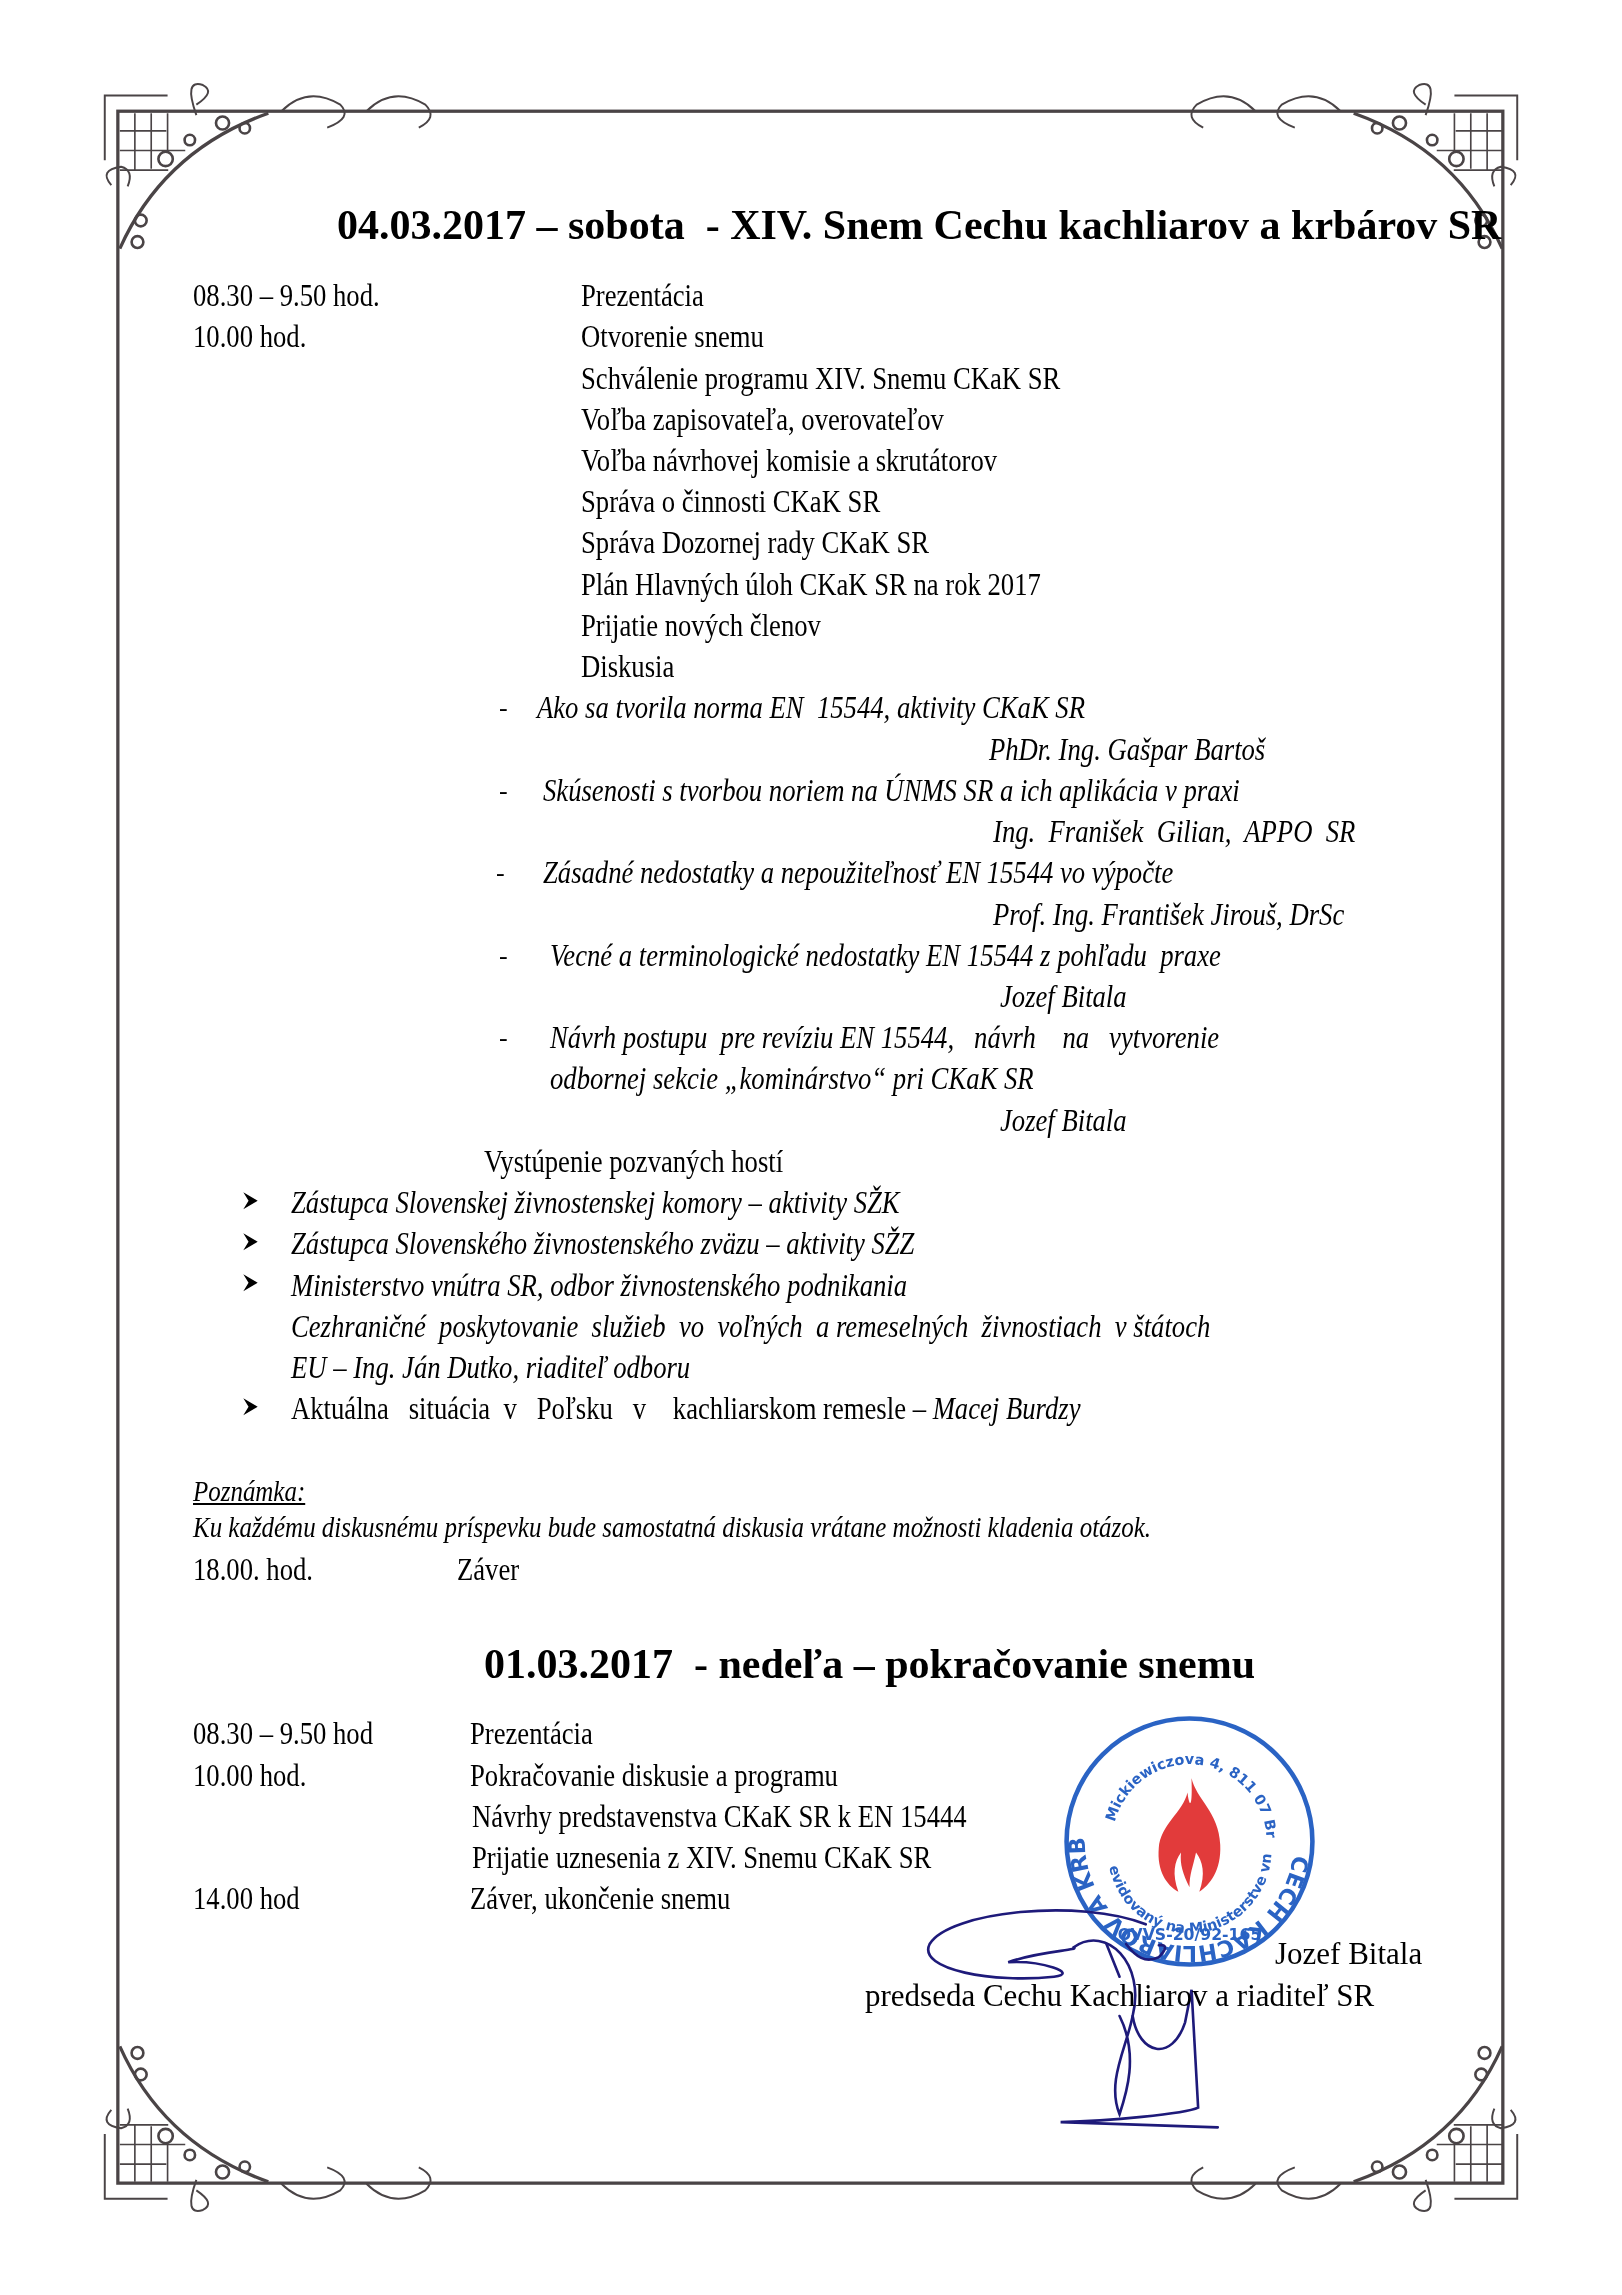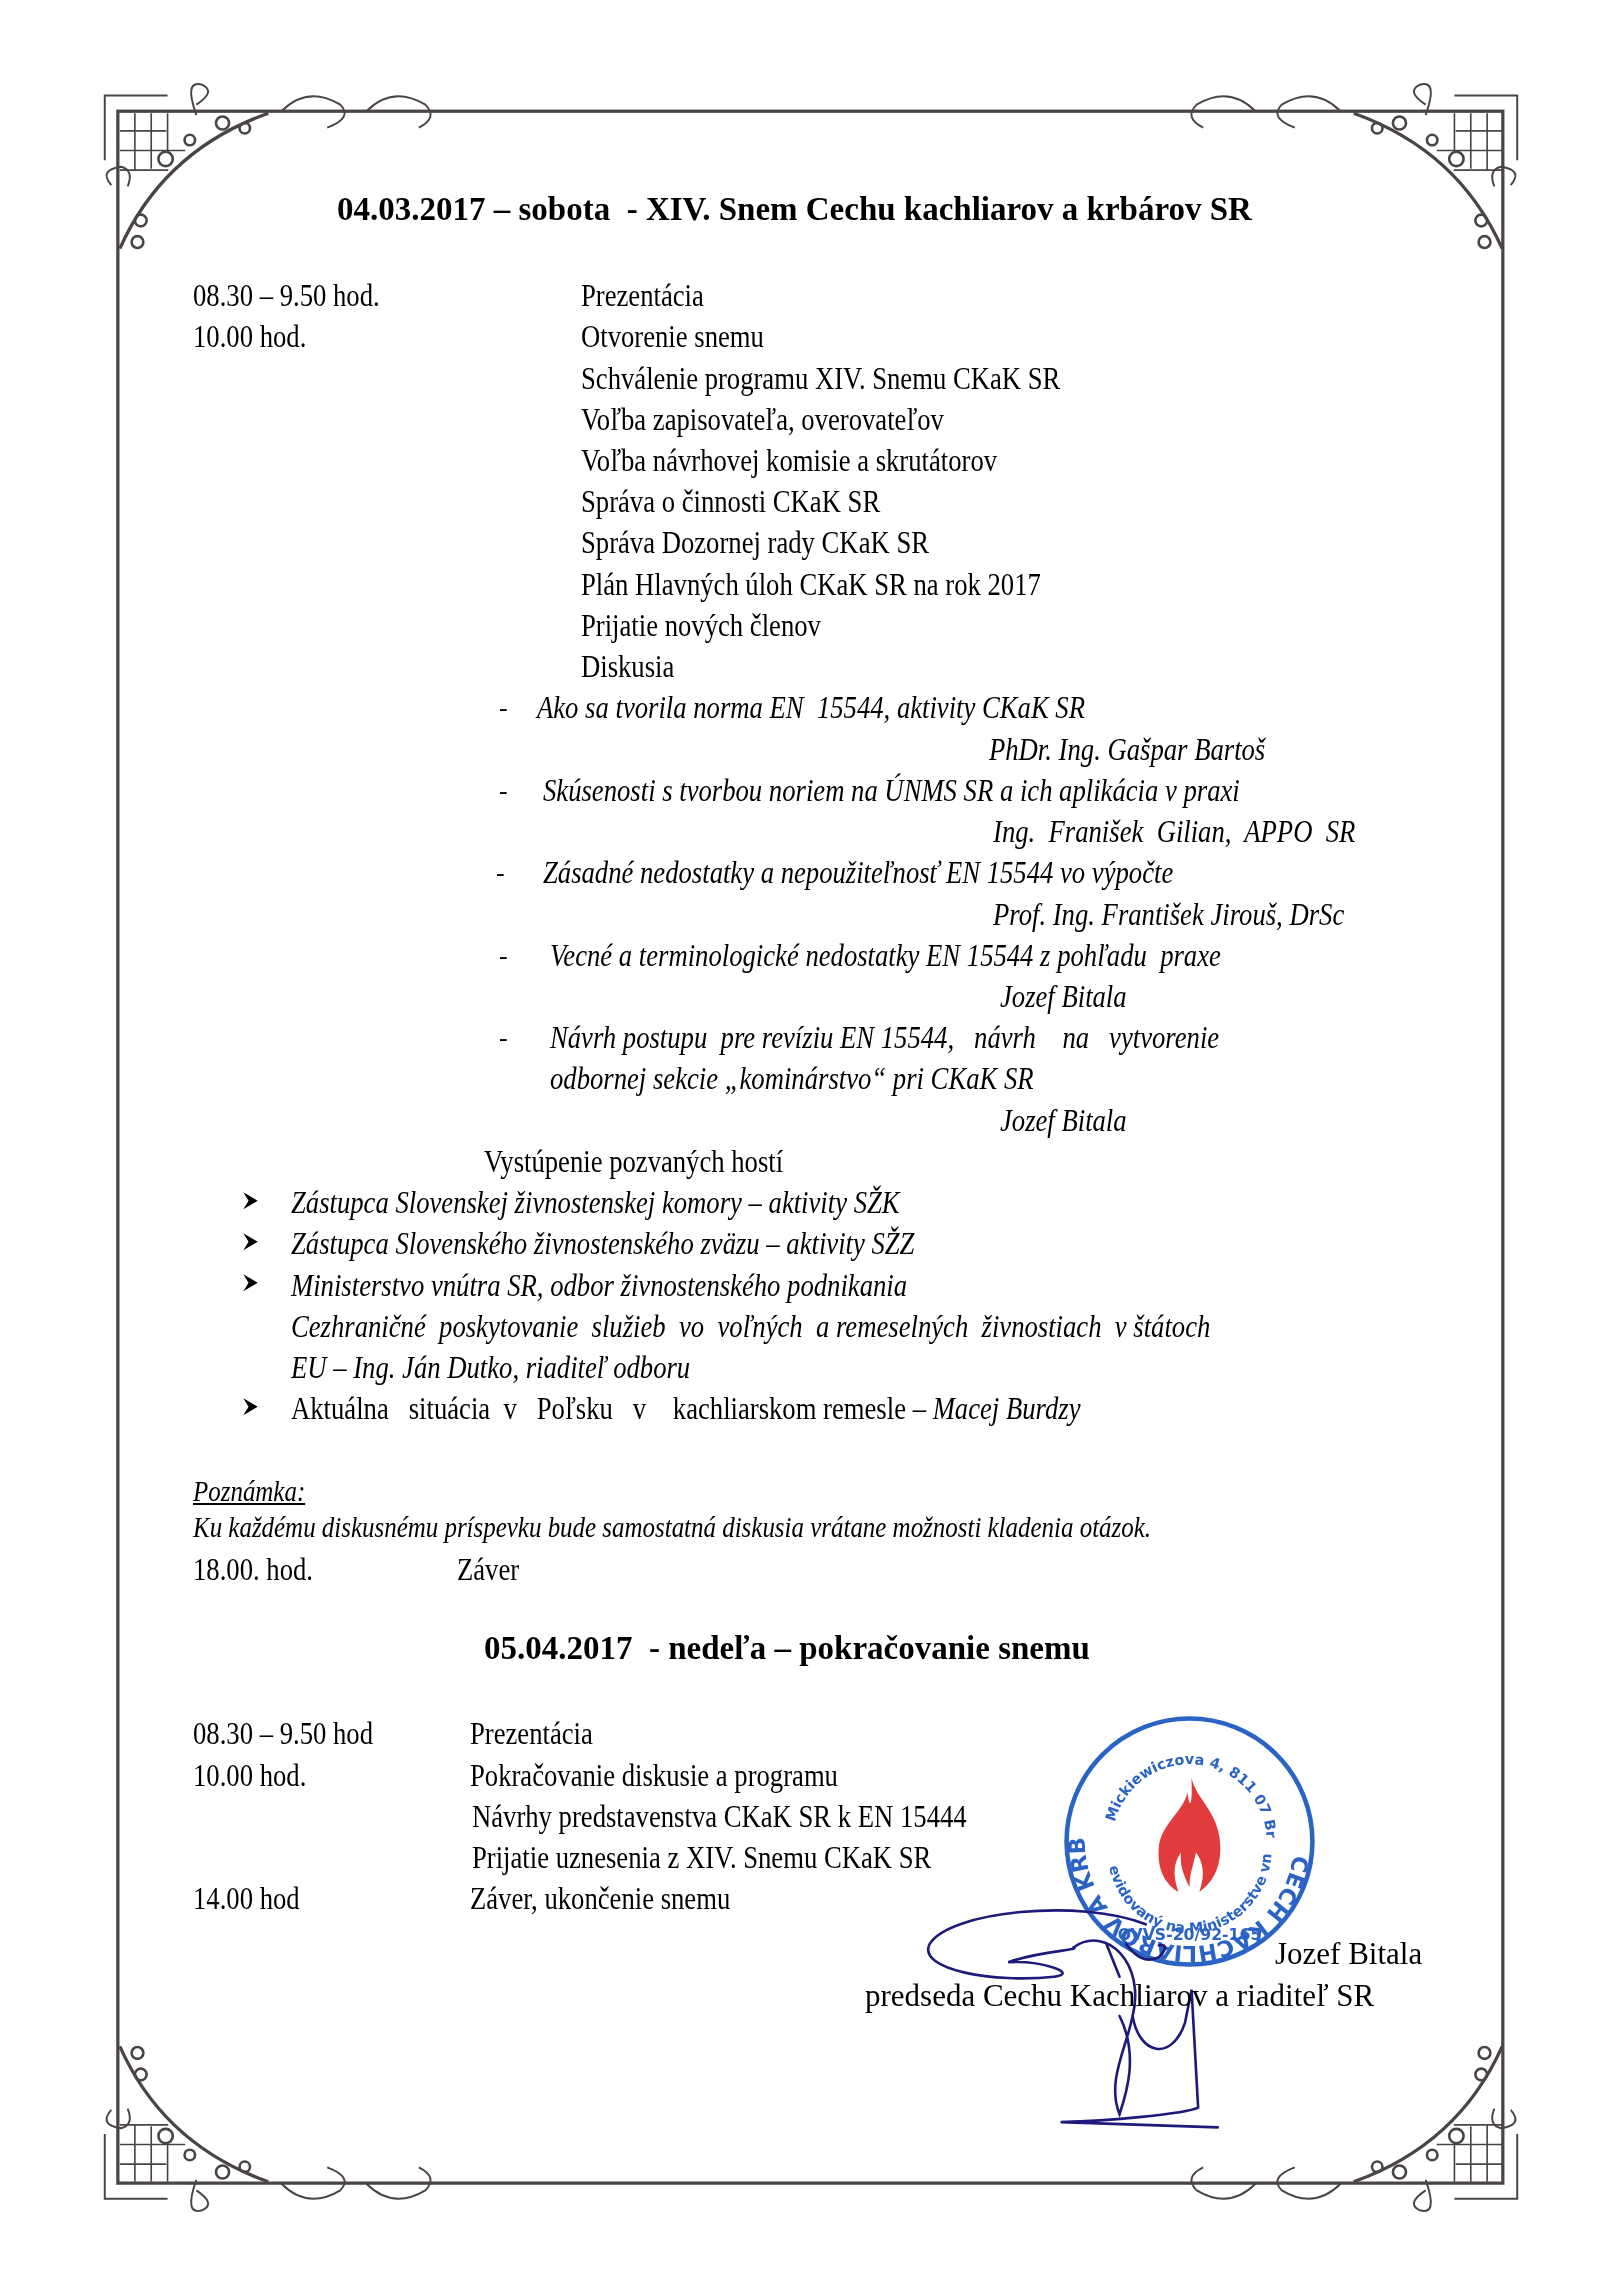--- a/index.html
+++ b/index.html
@@ -3,21 +3,21 @@
 <meta charset="utf-8">
 <style>
   html, body { margin:0; padding:0; background:#ffffff; }
   body { width:1622px; height:2295px; position:relative; overflow:hidden;
          font-family:"Liberation Serif", "DejaVu Serif", serif; color:#000; }
   .frame { position:absolute; left:0; top:0; width:1622px; height:2295px; pointer-events:none; }
   .t { position:absolute; white-space:pre; font-size:31px; line-height:39px; transform-origin:left top; }
   .cond { transform:scaleX(0.86); }
   .it { font-style:italic; }
   .b { font-weight:bold; }
-  .heading { font-size:33px; }
+  .heading { font-size:42px;margin-top:16px; }
   .u { text-decoration:underline; }
   .bullet-dash { position:absolute; font-size:26px; line-height:39px; }
   .arrow { position:absolute; width:17px; height:19.6px; }
   .stamp { position:absolute; left:1062px; top:1714px; width:255px; height:255px; }
   .sig { position:absolute; left:910px; top:1885px; width:406px; height:262px; }
 </style>
 </head>
 <body>
 
 <svg class="frame" viewBox="0 0 2479 3508" xmlns="http://www.w3.org/2000/svg">
@@ -111,21 +111,21 @@
 <svg class="arrow" style="left:242px; top:1397px;" viewBox="0 0 26 30">
     <path d="M2 2 L24 15 L2 28 L10 15 Z" fill="#000"></path>
   </svg>
 <div class="t cond" style="left:291px; top:1389px;"><span>Aktuálna   situácia  v   Poľsku   v    kachliarskom remesle – </span><span class="it">Macej Burdzy</span></div>
 
 <div class="t cond it u" style="left:193px; top:1472px; font-size:29px;">Poznámka:</div>
 <div class="t cond it" style="left:193px; top:1508px; font-size:29px;">Ku každému diskusnému príspevku bude samostatná diskusia vrátane možnosti kladenia otázok.</div>
 <div class="t cond" style="left:193px; top:1550px;">18.00. hod.</div>
 <div class="t cond" style="left:457px; top:1550px;">Záver</div>
 
-<div class="t b heading" style="left:484px; top:1629px;">05.04.2017  - nedeľa – pokračovanie snemu</div>
+<div class="t b heading" style="left:484px; top:1629px;">01.03.2017  - nedeľa – pokračovanie snemu</div>
 
 <div class="t cond" style="left:193px; top:1714px;">08.30 – 9.50 hod</div>
 <div class="t cond" style="left:470px; top:1714px;">Prezentácia</div>
 <div class="t cond" style="left:193px; top:1756px;">10.00 hod.</div>
 <div class="t cond" style="left:470px; top:1756px;">Pokračovanie diskusie a programu</div>
 <div class="t cond" style="left:472px; top:1797px;">Návrhy predstavenstva CKaK SR k EN 15444</div>
 <div class="t cond" style="left:472px; top:1838px;">Prijatie uznesenia z XIV. Snemu CKaK SR</div>
 <div class="t cond" style="left:193px; top:1879px;">14.00 hod</div>
 <div class="t cond" style="left:470px; top:1879px;">Záver, ukončenie snemu</div>
 

